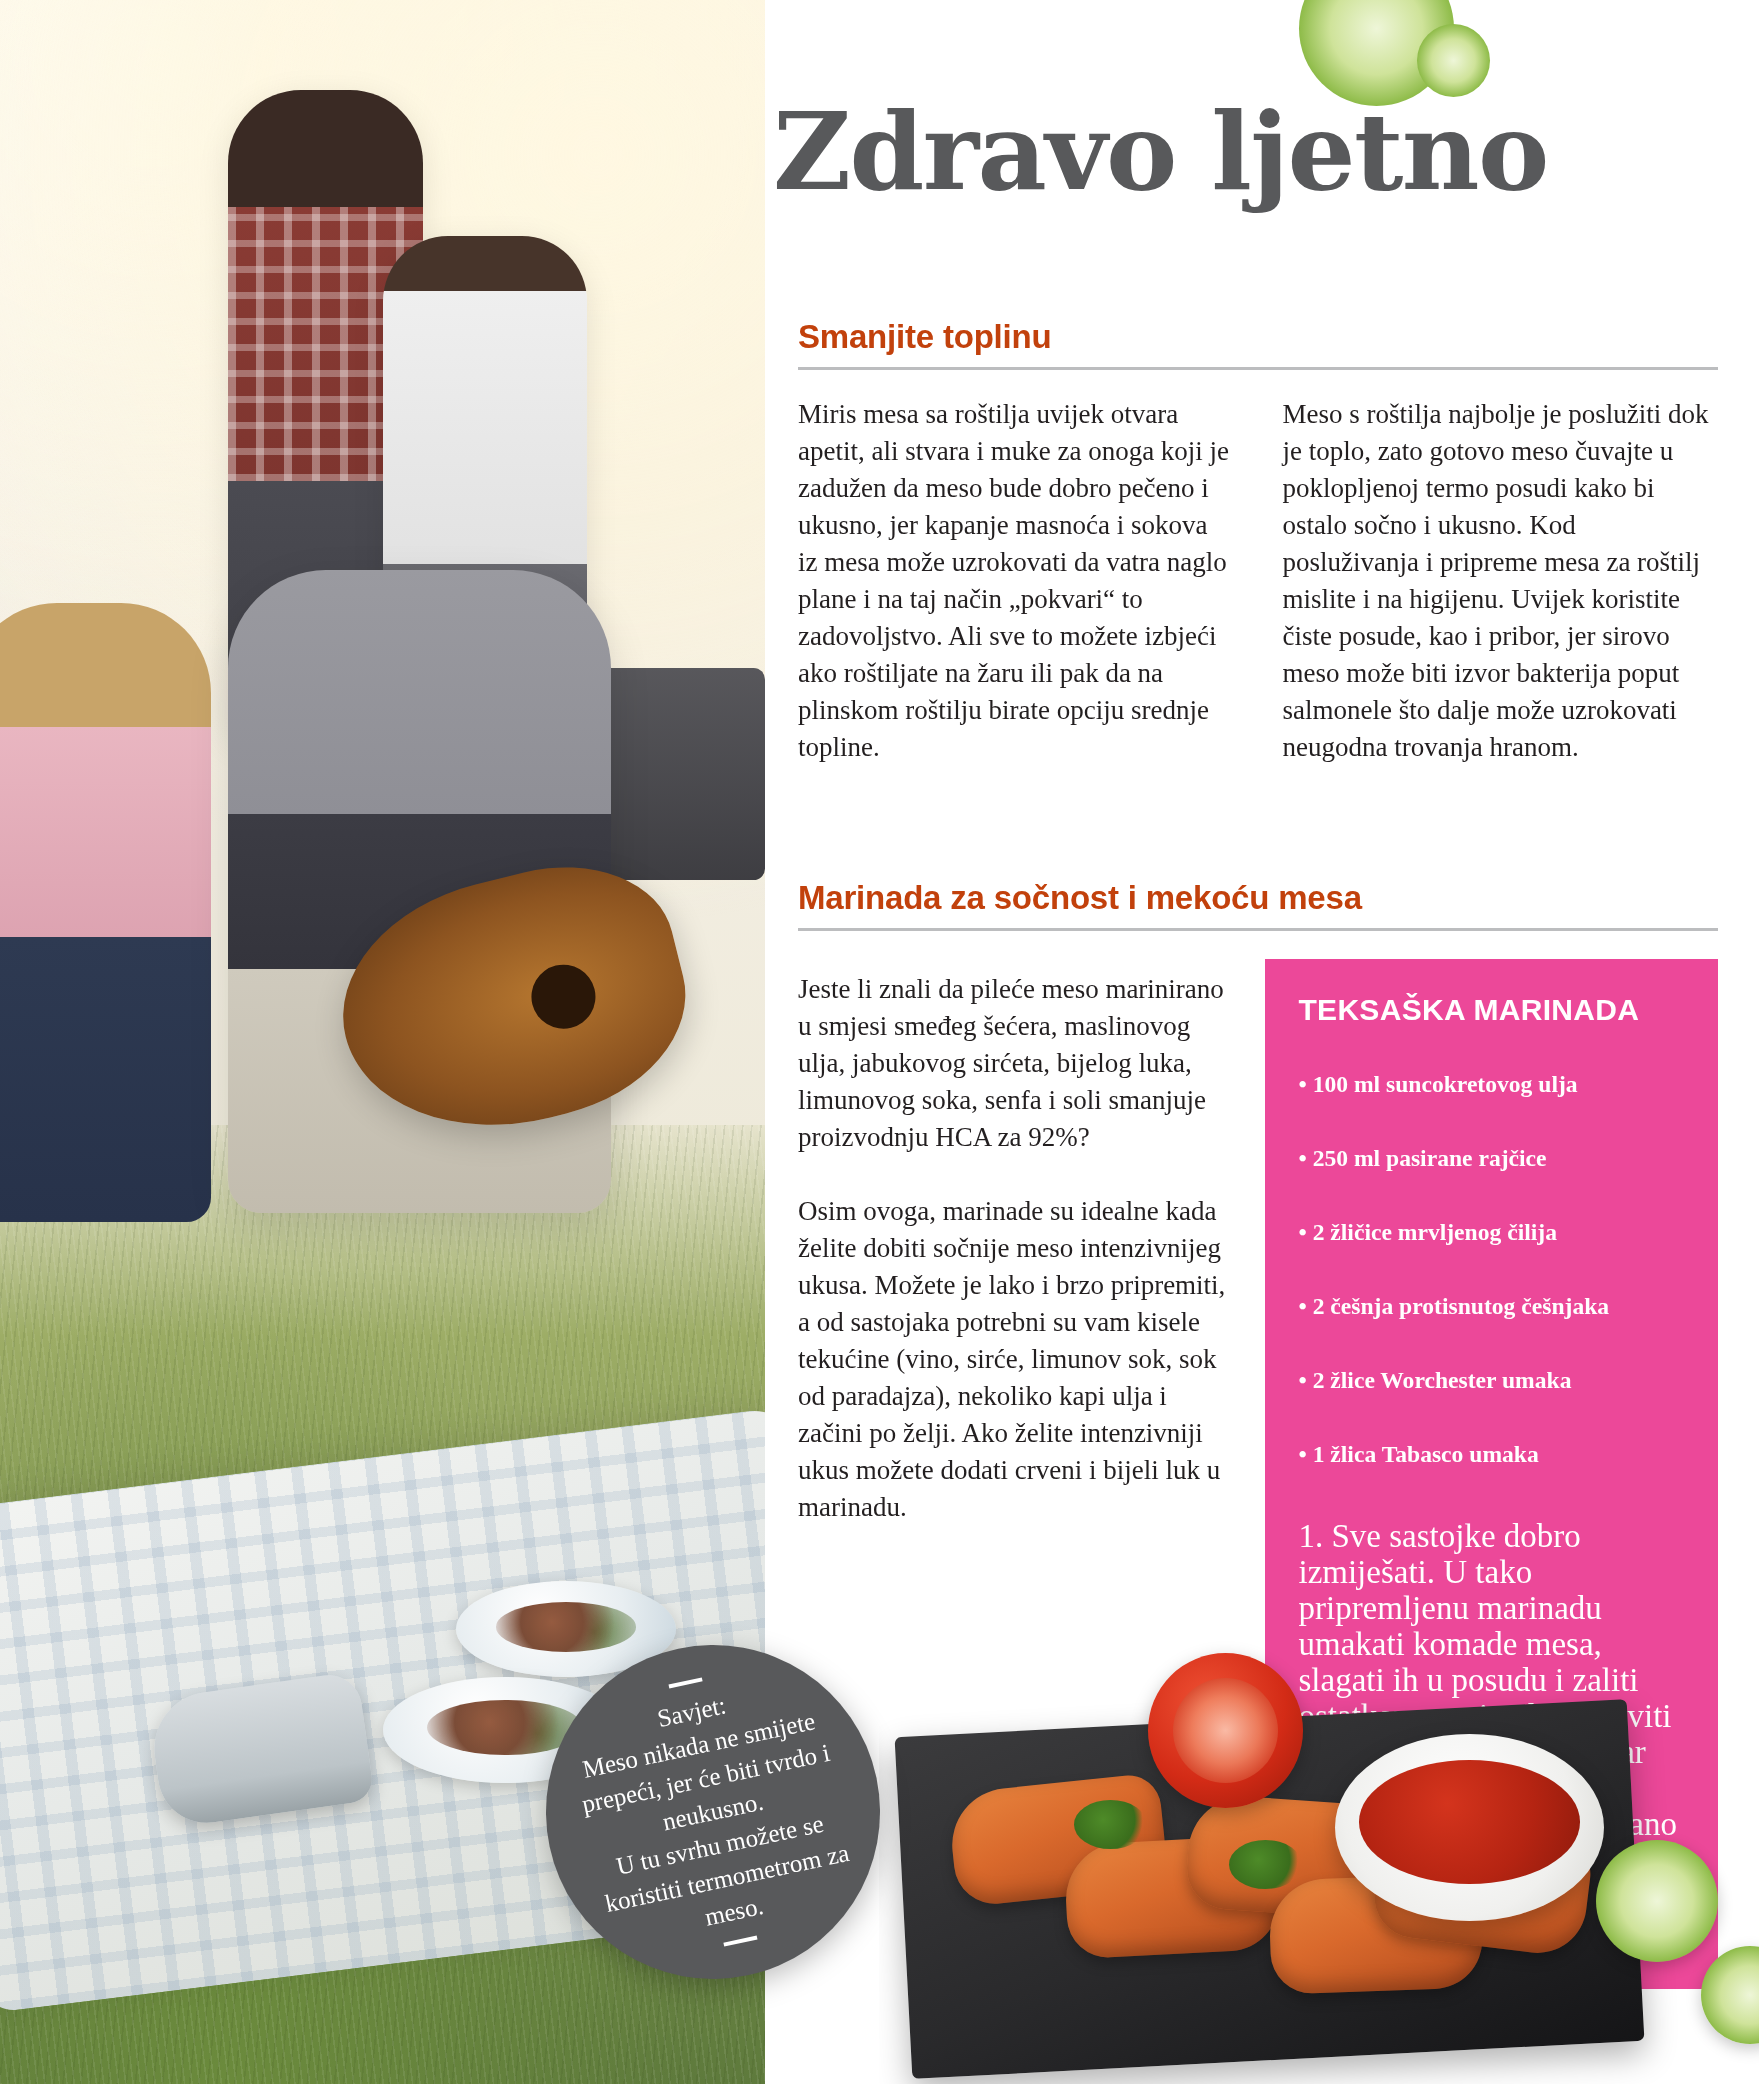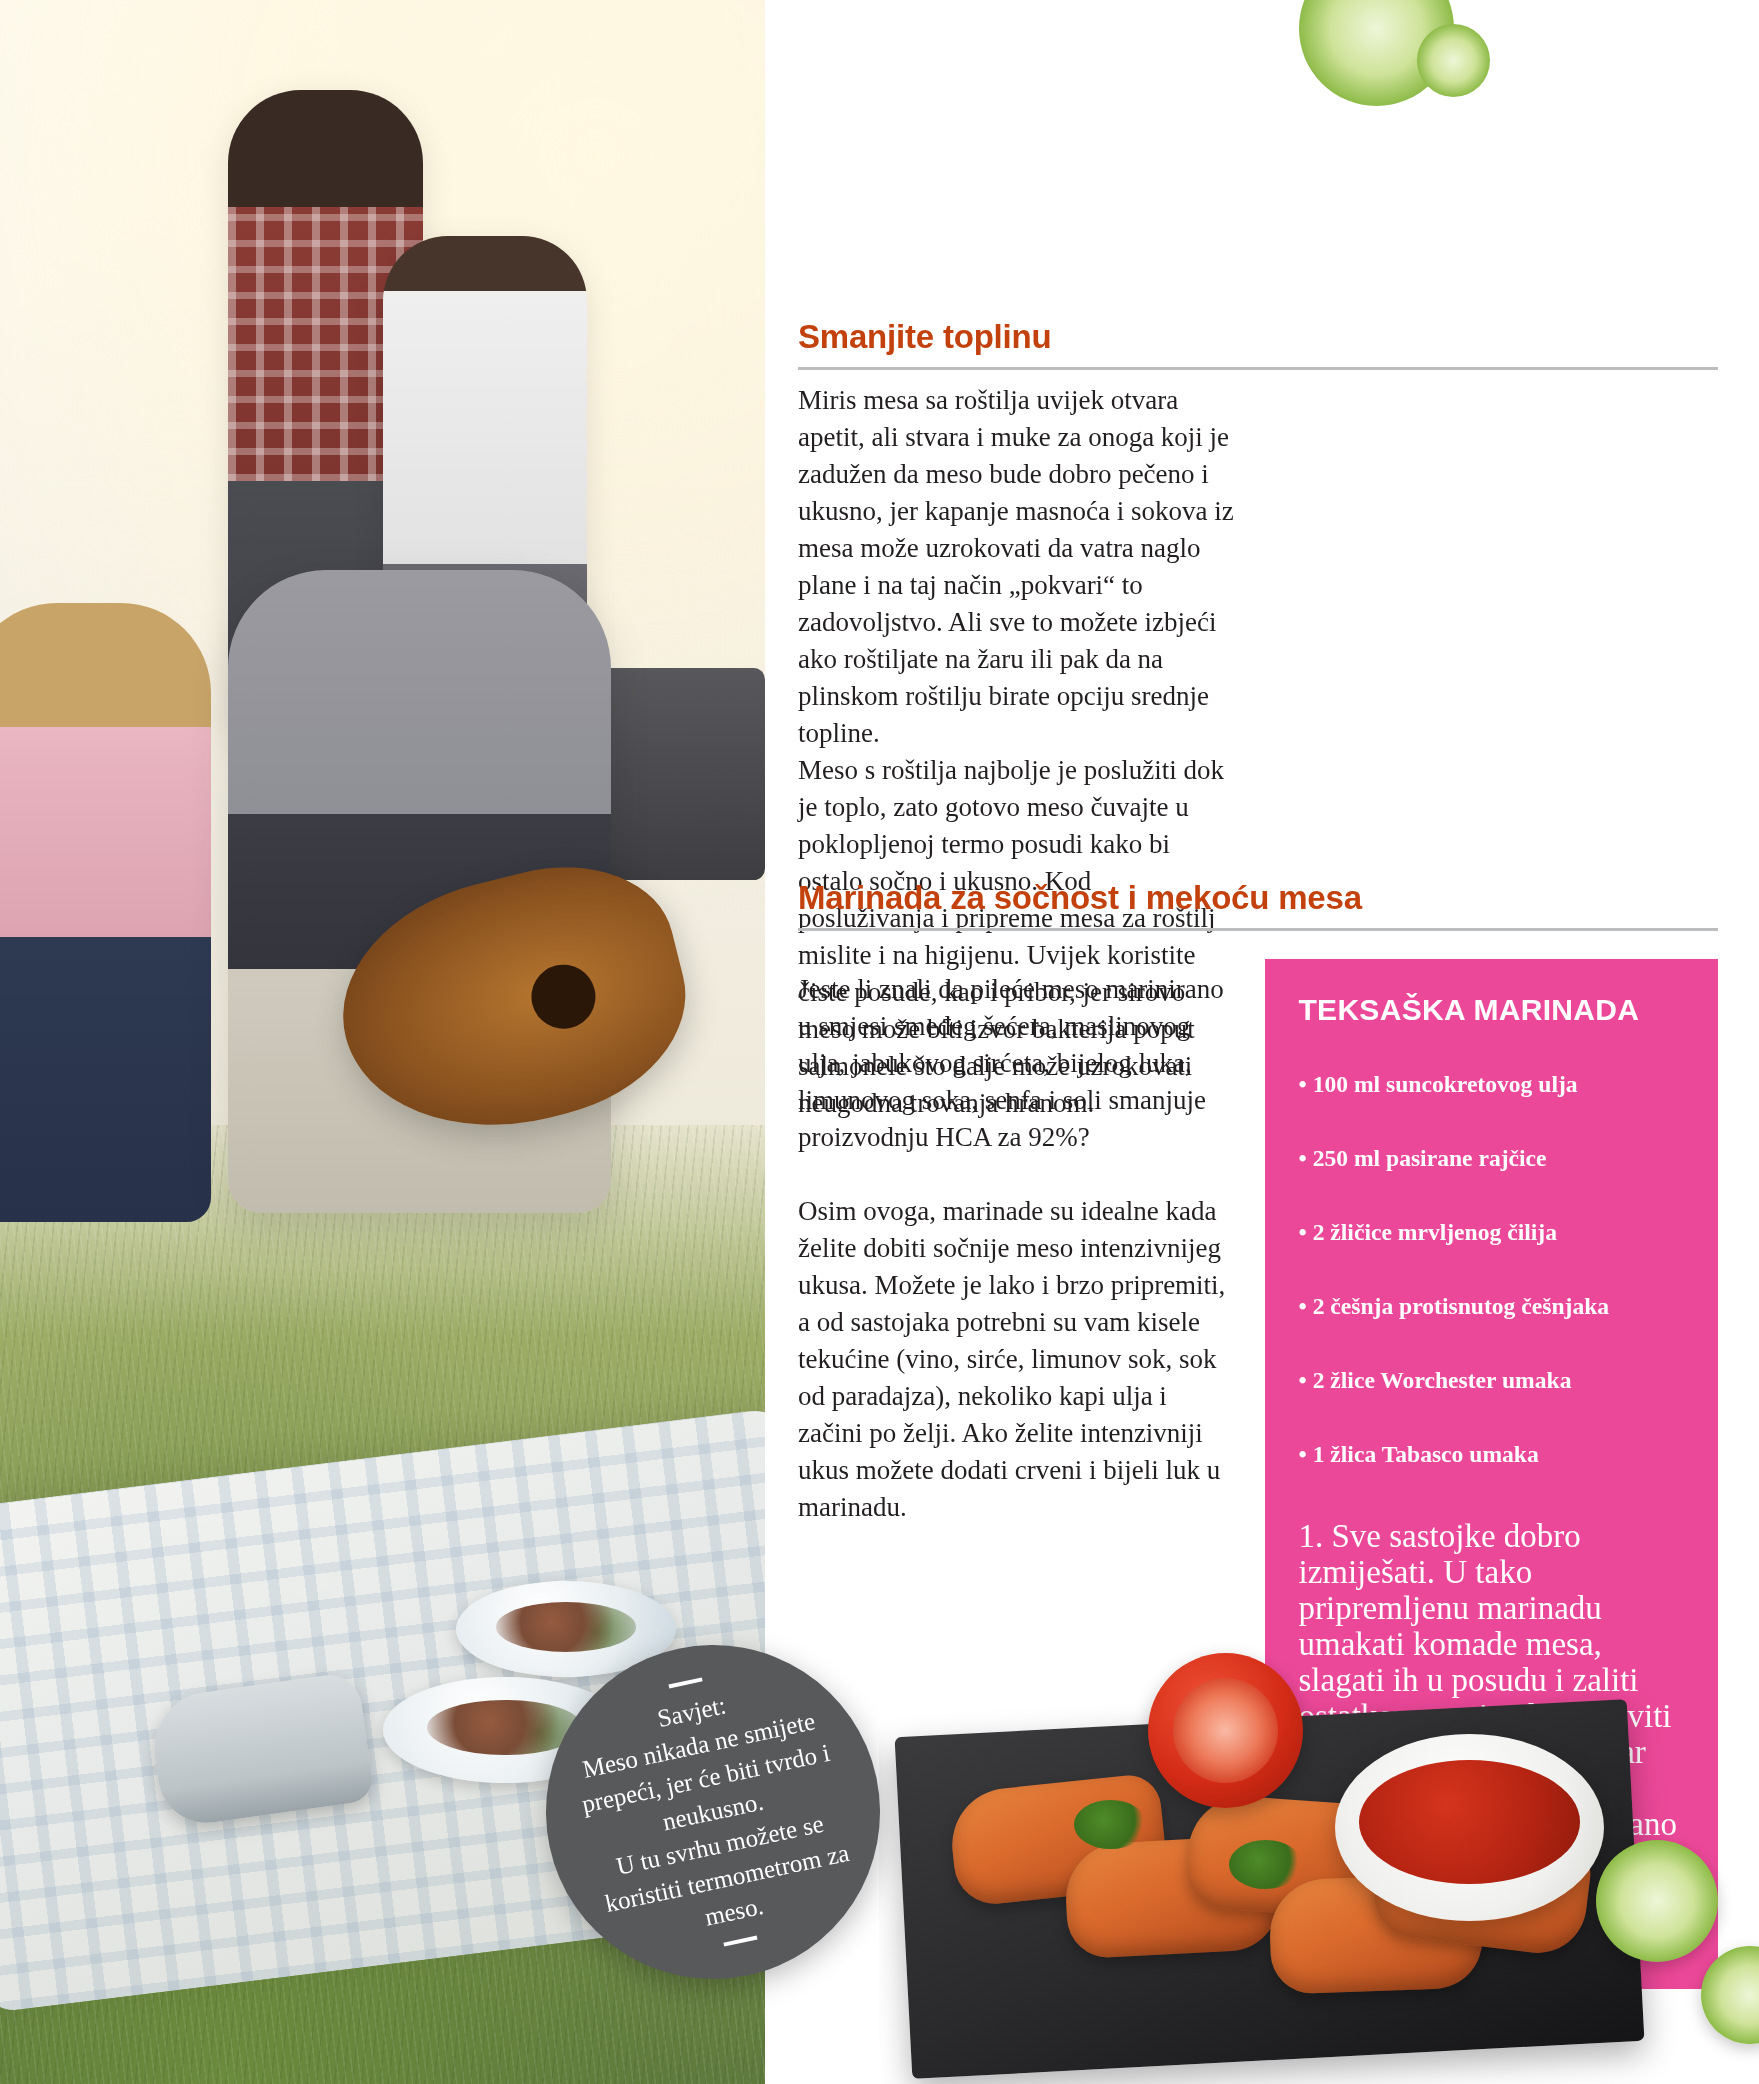--- a/index.html
+++ b/index.html
@@ -169,22 +169,22 @@
   }
   .rule {
     height: 2.4px;
     background: #bcbdbf;
     margin-top: 11.4px;
   }
 
   .sec1 { position:absolute; left: 33px; top: 318px; width: 920px; }
   .cols {
     display: flex;
-    margin-top: 12px;
-    flex-direction: column;
+    gap: 49px;
+    margin-top: 26px;
   }
   .col { width: 436px; }
   .body-text {
     font-family: "Liberation Serif", serif;
     font-size: 27px;
     line-height: 37px;
     color: #231f20;
     text-align: left;
   }
 
@@ -347,20 +347,21 @@
         <div class="food"></div>
       </div>
     <div class="pl-shoe"></div>
   </div>
 
   <div class="cuke-top"></div>
   <div class="cuke-top2"></div>
 
   <div class="content">
 
+    <h1 class="headline">Zdravo ljetno</h1>
 
     <div class="sec1">
       <div class="section-head">Smanjite toplinu</div>
       <div class="rule"></div>
       <div class="cols">
         <div class="col">
           <div class="body-text">Miris mesa sa roštilja uvijek otvara apetit, ali stvara i muke za onoga koji je zadužen da meso bude dobro pečeno i ukusno, jer kapanje masnoća i sokova iz mesa može uzrokovati da vatra naglo plane i na taj način „pokvari“ to zadovoljstvo. Ali sve to možete izbjeći ako roštiljate na žaru ili pak da na plinskom roštilju birate opciju srednje topline.</div>
         </div>
         <div class="col">
           <div class="body-text">Meso s roštilja najbolje je poslužiti dok je toplo, zato gotovo meso čuvajte u poklopljenoj termo posudi kako bi ostalo sočno i ukusno. Kod posluživanja i pripreme mesa za roštilj mislite i na higijenu. Uvijek koristite čiste posude, kao i pribor, jer sirovo meso može biti izvor bakterija poput salmonele što dalje može uzrokovati neugodna trovanja hranom.</div>

